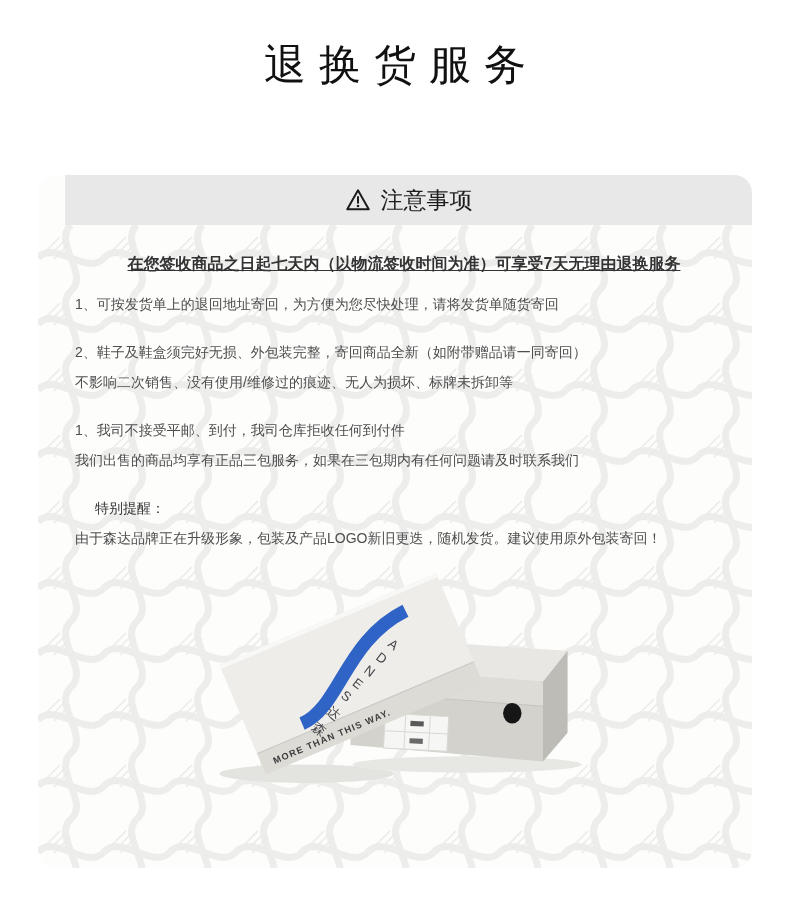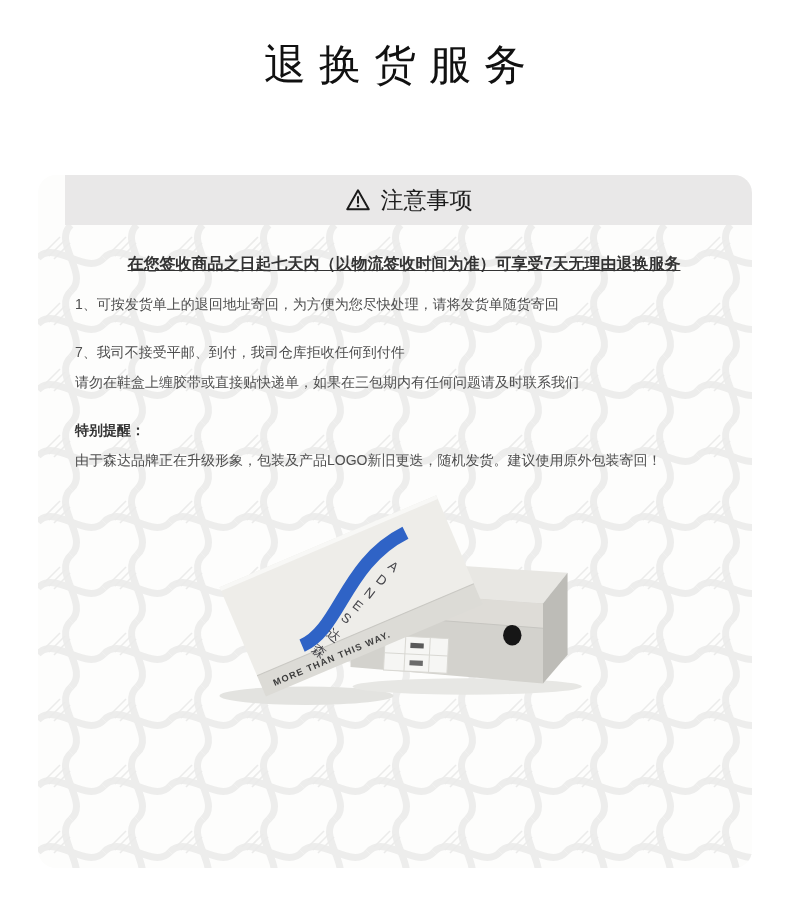--- a/index.html
+++ b/index.html
@@ -23,21 +23,21 @@
   }
   .warn-icon{width:26px;height:24px;display:block;}
   .pattern-svg{position:absolute;left:0;top:50px;z-index:0;}
   .card-content{position:relative;z-index:1;padding:24px 28px 0 37px;}
   .intro{
     margin:0 -9px 10px 0;text-align:center;font-weight:bold;color:#333;
     font-size:16px;line-height:30px;text-decoration:underline;
   }
   .para{margin:0 0 18px;font-size:14px;line-height:30px;}
   .para .ln{white-space:nowrap;}
-  .b-label{font-weight:bold;color:#333;}
+  .b-label{font-weight:normal;color:#333;margin-left:20px;}
   .boxes{width:430px;margin:6px auto 0;transform:translateX(14px);}
   .boxes svg{display:block;}
 </style>
 </head>
 <body>
 
 <h1 class="page-title">退换货服务</h1>
 
 <section class="card">
 
@@ -175,24 +175,28 @@
   </header>
 
   <div class="card-content">
 
     <p class="intro">在您签收商品之日起七天内（以物流签收时间为准）可享受7天无理由退换服务</p>
 
     <div class="para">
       <div class="ln">1、可按发货单上的退回地址寄回，为方便为您尽快处理，请将发货单随货寄回</div>
     </div>
 
-
-    <div class="para">
-      <div class="ln">7、我司不接受平邮、到付，我司仓库拒收任何到付件</div>
-      <div class="ln">请勿在鞋盒上缠胶带或直接贴快递单，如果在三包期内有任何问题请及时联系我们</div>
+    <div class="para">
+      <div class="ln">2、鞋子及鞋盒须完好无损、外包装完整，寄回商品全新（如附带赠品请一同寄回）</div>
+      <div class="ln">不影响二次销售、没有使用/维修过的痕迹、无人为损坏、标牌未拆卸等</div>
+    </div>
+
+    <div class="para">
+      <div class="ln">1、我司不接受平邮、到付，我司仓库拒收任何到付件</div>
+      <div class="ln">我们出售的商品均享有正品三包服务，如果在三包期内有任何问题请及时联系我们</div>
     </div>
 
     <div class="para">
       <div class="ln b-label">特别提醒：</div>
       <div class="ln">由于森达品牌正在升级形象，包装及产品LOGO新旧更迭，随机发货。建议使用原外包装寄回！</div>
     </div>
 
     <div class="para">
     </div>
 

